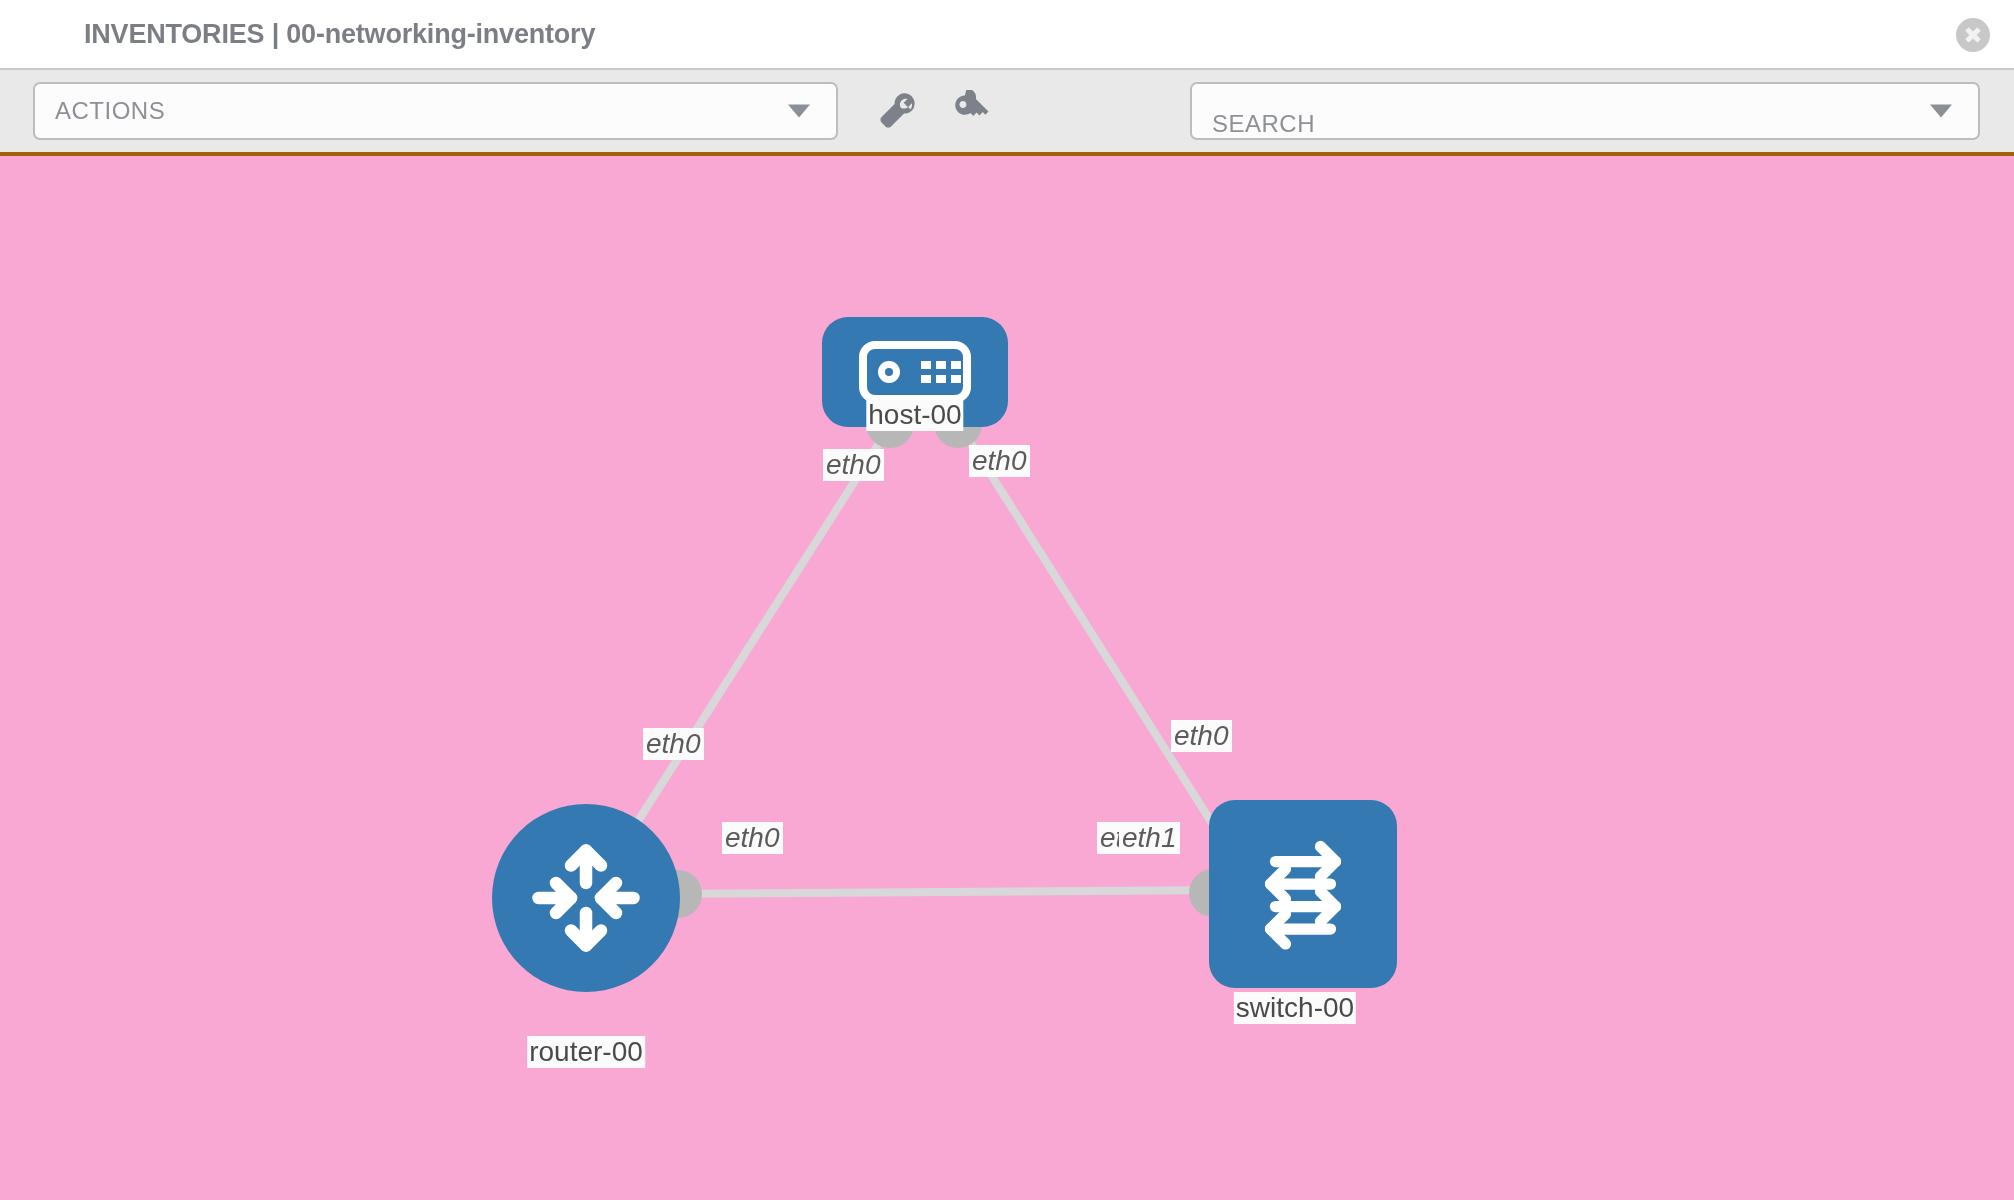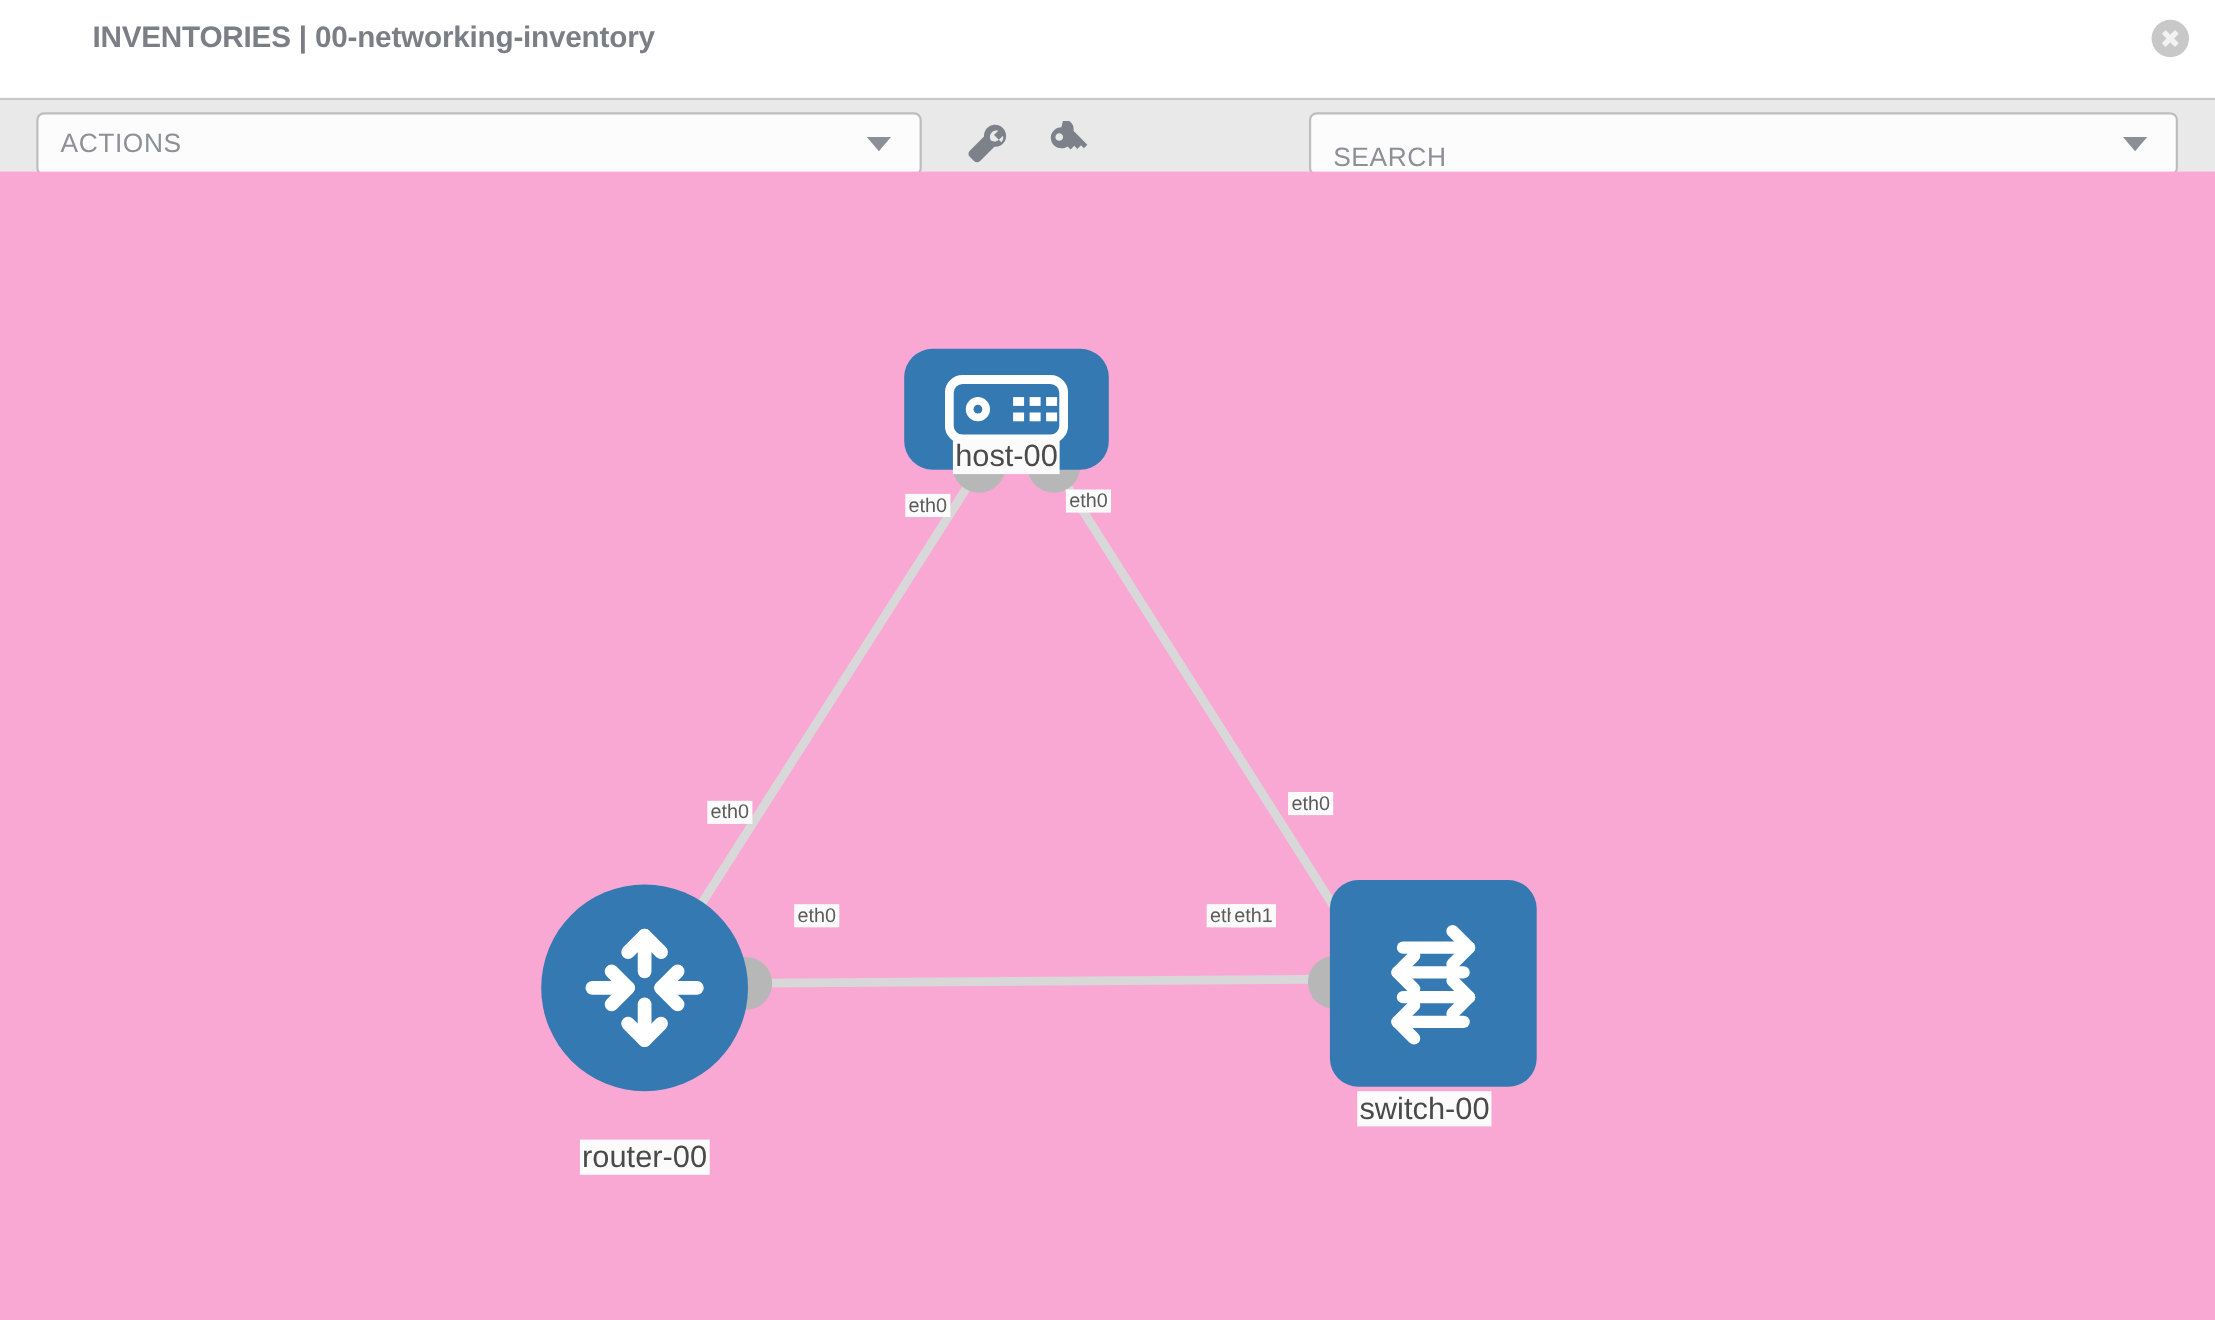--- a/index.html
+++ b/index.html
@@ -42,22 +42,22 @@
   }
   .close-icon::before { transform: translate(-50%,-50%) rotate(45deg); }
   .close-icon::after  { transform: translate(-50%,-50%) rotate(-45deg); }
 
   
   .toolbar {
     position: absolute; left: 0; top: 68px;
     width: 2014px; height: 88px;
     background: #e9e9e9;
     border-top: 2px solid #c9c9c9;
-    border-bottom: 6px solid #a16207;
-    display: flex; align-items: center; margin-top: 21px;
+    border-bottom: 4px solid #a16207;
+    display: flex; align-items: center;
   }
   .actions-select {
     margin-left: 33px;
     width: 805px; height: 58px;
     background: #fcfcfc;
     border: 2px solid #bdbdbd;
     border-radius: 7px;
     display: flex; align-items: center;
     position: relative;
     cursor: pointer;
@@ -133,25 +133,26 @@
   #node-router .node-shape { width: 188px; height: 188px; border-radius: 50%; }
   #node-router .node-label { top: 192px; margin-top: 40px; }
 
   
   #node-switch { left: 1209px; top: 644px; width: 172px; height: 188px; }
   #node-switch .node-shape { width: 188px; height: 188px; border-radius: 26px; }
   #node-switch .node-label { top: 192px; }
 
   .edge-label {
     position: absolute;
-    font-size: 18px;
+    font-size: 28px;
     color: #5b5b5b;
     background: #fbfbfb;
     padding: 0 3px;
     white-space: nowrap;
+    font-style: italic;
   }
 
   
   .zoom-panel {
     position: absolute; right: 0; bottom: 0;
     width: 392px; height: 120px;
     background: #fdfdfd;
     border: 2px solid #cfcfcf;
     border-right: none; border-bottom: none;
   }

